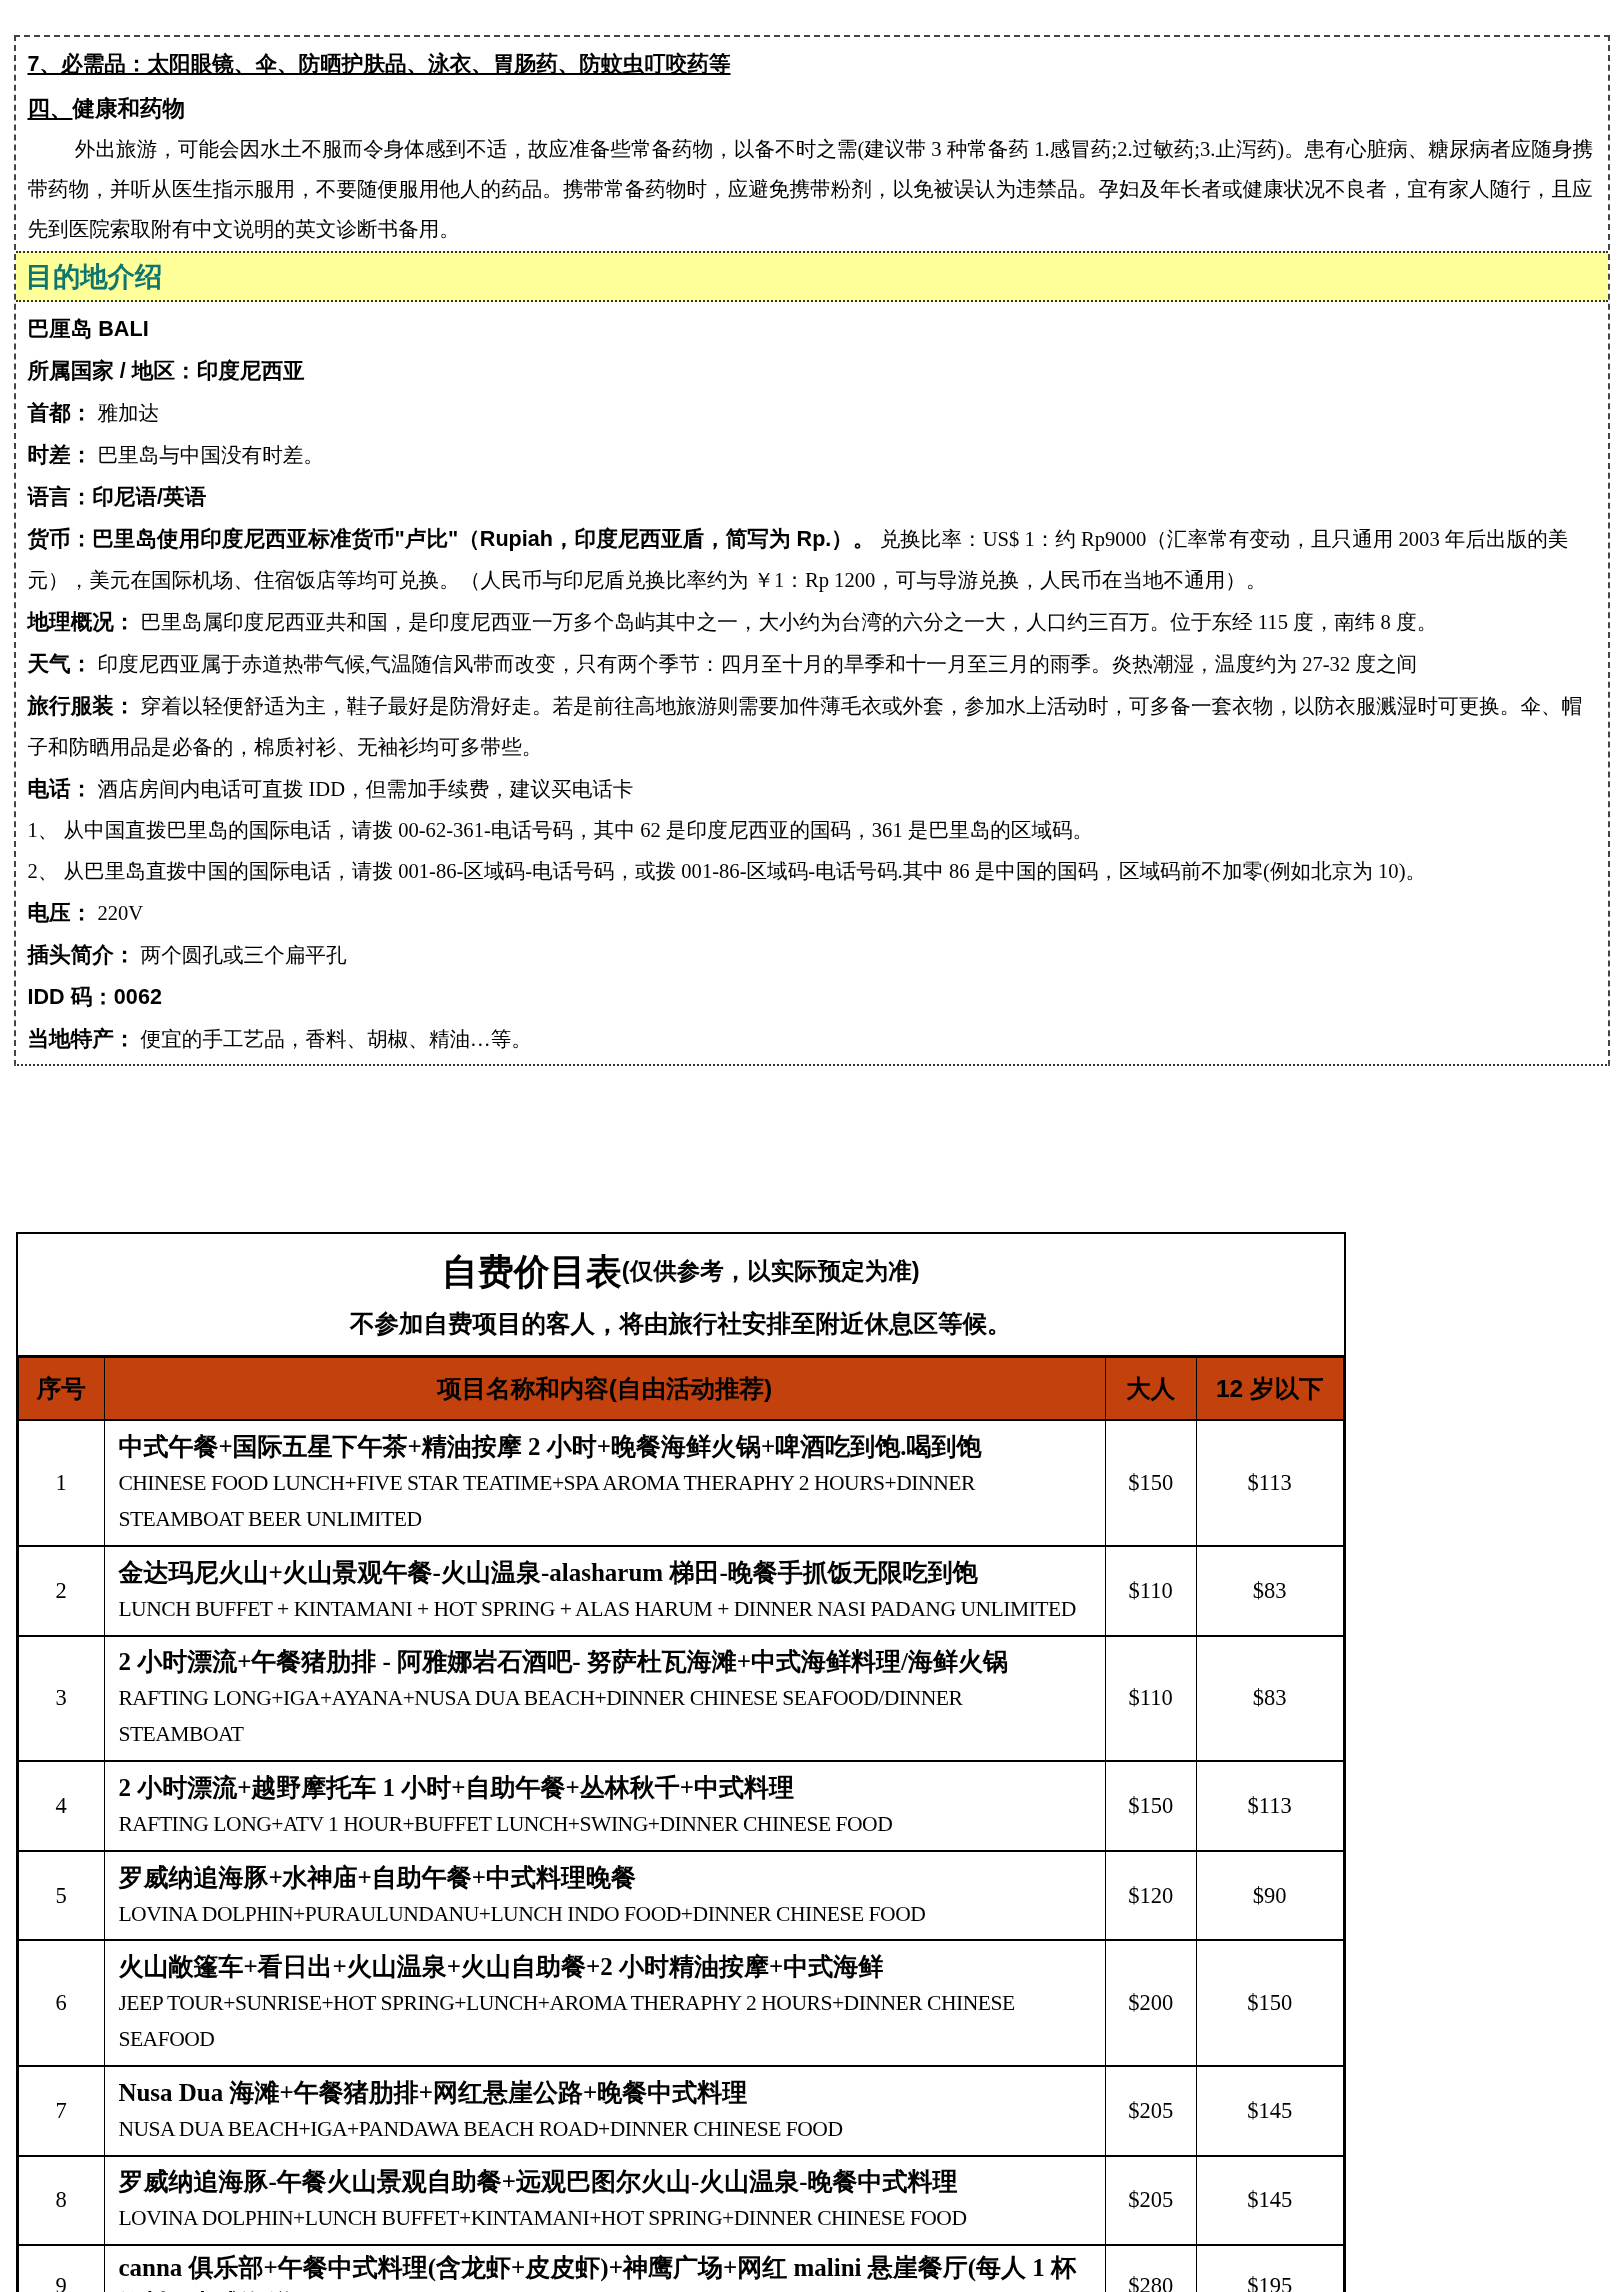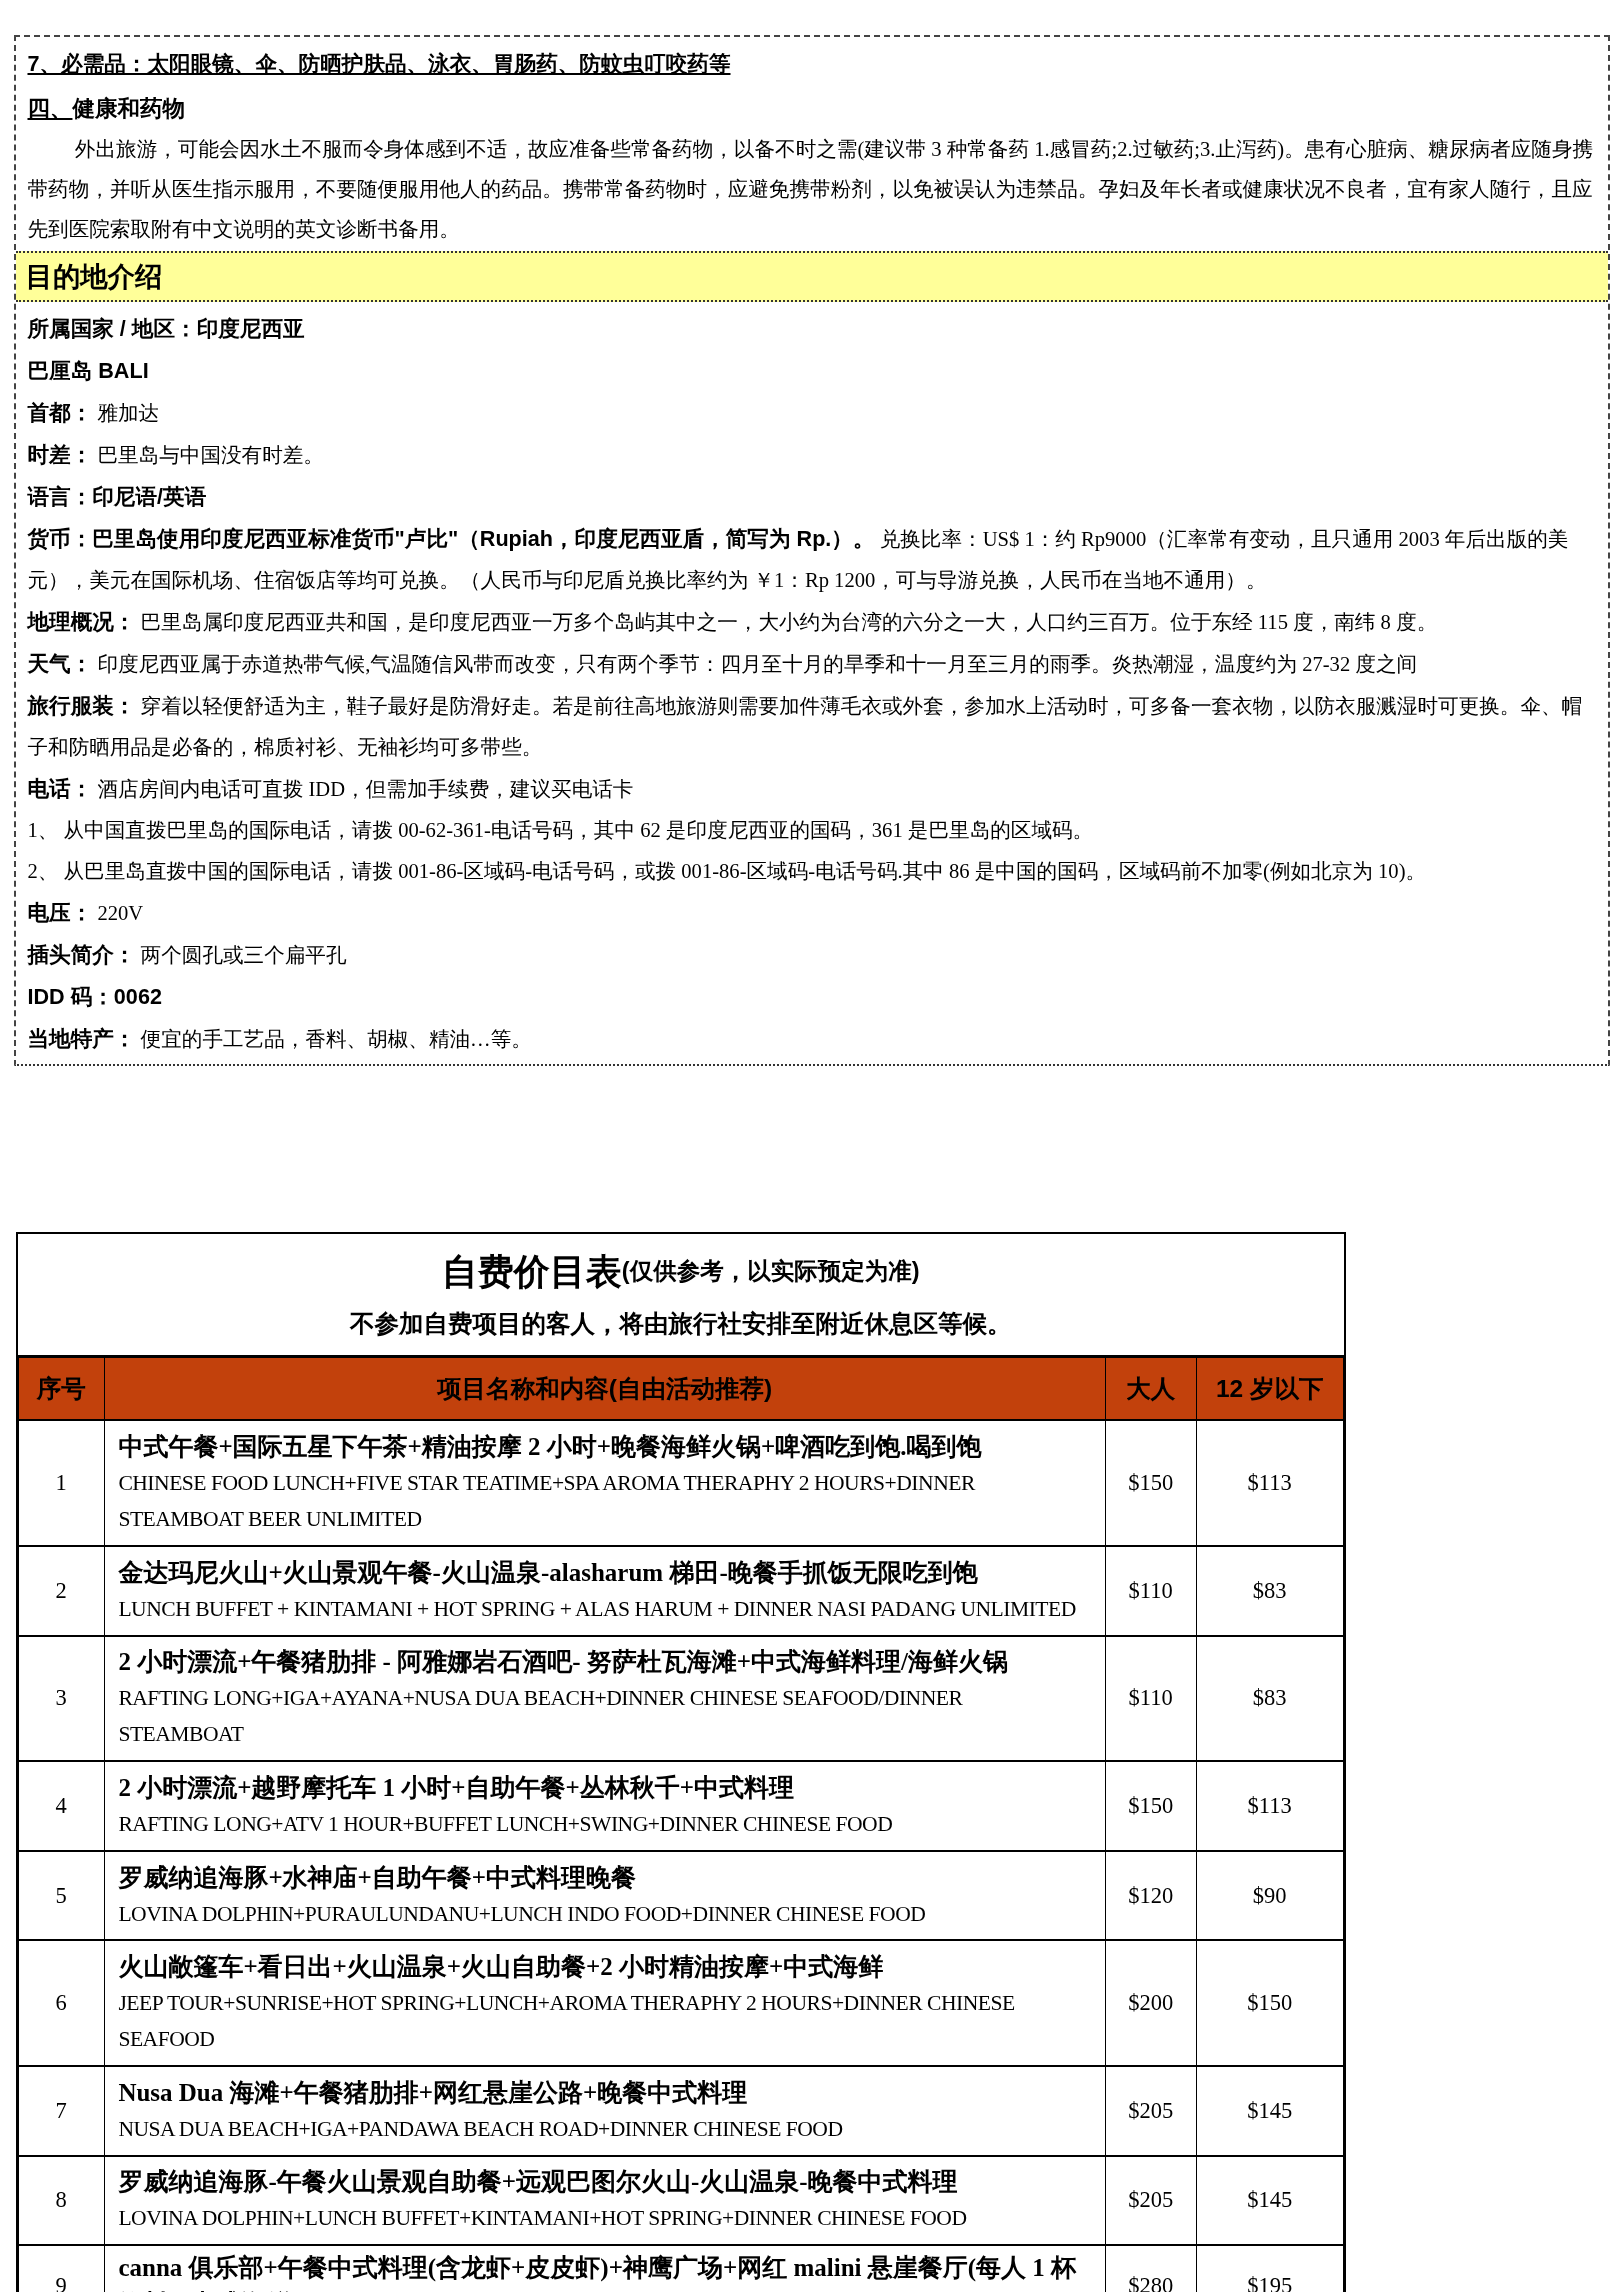--- a/index.html
+++ b/index.html
@@ -18,21 +18,21 @@
     font-size:21.6px;line-height:41px;text-decoration:underline;
   }
   .sec4{margin-top:3.9px;font-size:22.5px;line-height:41px;
     font-family:"Liberation Sans","DejaVu Sans",sans-serif;font-weight:700;}
   .sec4-num{text-decoration:underline;}
   .para{margin:0;font-size:20.6px;line-height:40px;text-indent:2.3em;}
   .banner{
     background:#FFFF99;border-top:2.9px dotted #333;border-bottom:2.9px dotted #333;
     height:47px;line-height:47px;padding-left:9.8px;
     font-family:"Liberation Sans","DejaVu Sans",sans-serif;
-    font-weight:700;font-size:27.4px;color:#000000;
+    font-weight:700;font-size:27.4px;color:#0f766e;
   }
   .section-b{padding:5.9px 11.8px 3.9px 11.8px;}
   .dest-line{font-size:20.6px;line-height:41px;}
   .dest-label{
     font-family:"Liberation Sans","DejaVu Sans",sans-serif;
     font-weight:700;font-size:21.6px;
   }
   .price-box{
     position:absolute;left:15.7px;top:1232px;width:1330px;
     border:2.9px solid #000;box-sizing:border-box;background:#fff;
@@ -69,22 +69,22 @@
 <div class="doc-box">
   <div class="section-a">
     <div class="item7">7、必需品：太阳眼镜、伞、防晒护肤品、泳衣、胃肠药、防蚊虫叮咬药等</div>
     <div class="sec4">
       <span class="sec4-num">四、</span><span>健康和药物</span>
     </div>
     <p class="para">外出旅游，可能会因水土不服而令身体感到不适，故应准备些常备药物，以备不时之需(建议带 3 种常备药 1.感冒药;2.过敏药;3.止泻药)。患有心脏病、糖尿病者应随身携带药物，并听从医生指示服用，不要随便服用他人的药品。携带常备药物时，应避免携带粉剂，以免被误认为违禁品。孕妇及年长者或健康状况不良者，宜有家人随行，且应先到医院索取附有中文说明的英文诊断书备用。</p>
   </div>
   <div class="banner">目的地介绍</div>
   <div class="section-b" id="dest-lines">
+      <div class="dest-line"><span class="dest-label">巴厘岛 BALI</span></div>
       <div class="dest-line"><span class="dest-label">所属国家 / 地区：印度尼西亚</span></div>
-      <div class="dest-line"><span class="dest-label">巴厘岛 BALI</span></div>
       <div class="dest-line"><span class="dest-label">首都：</span><span class="dest-text"> 雅加达</span></div>
       <div class="dest-line"><span class="dest-label">时差：</span><span class="dest-text"> 巴里岛与中国没有时差。</span></div>
       <div class="dest-line"><span class="dest-label">语言：印尼语/英语</span></div>
       <div class="dest-line"><span class="dest-label">货币：巴里岛使用印度尼西亚标准货币"卢比"（Rupiah，印度尼西亚盾，简写为 Rp.）。</span><span class="dest-text"> 兑换比率：US$ 1：约 Rp9000（汇率常有变动，且只通用 2003 年后出版的美元），美元在国际机场、住宿饭店等均可兑换。（人民币与印尼盾兑换比率约为 ￥1：Rp 1200，可与导游兑换，人民币在当地不通用）。</span></div>
       <div class="dest-line"><span class="dest-label">地理概况：</span><span class="dest-text"> 巴里岛属印度尼西亚共和国，是印度尼西亚一万多个岛屿其中之一，大小约为台湾的六分之一大，人口约三百万。位于东经 115 度，南纬 8 度。</span></div>
       <div class="dest-line"><span class="dest-label">天气：</span><span class="dest-text"> 印度尼西亚属于赤道热带气候,气温随信风带而改变，只有两个季节：四月至十月的旱季和十一月至三月的雨季。炎热潮湿，温度约为 27-32 度之间</span></div>
       <div class="dest-line"><span class="dest-label">旅行服装：</span><span class="dest-text"> 穿着以轻便舒适为主，鞋子最好是防滑好走。若是前往高地旅游则需要加件薄毛衣或外套，参加水上活动时，可多备一套衣物，以防衣服溅湿时可更换。伞、帽子和防晒用品是必备的，棉质衬衫、无袖衫均可多带些。</span></div>
       <div class="dest-line"><span class="dest-label">电话：</span><span class="dest-text"> 酒店房间内电话可直拨 IDD，但需加手续费，建议买电话卡</span></div>
       <div class="dest-line"><span class="dest-text">1、 从中国直拨巴里岛的国际电话，请拨 00-62-361-电话号码，其中 62 是印度尼西亚的国码，361 是巴里岛的区域码。</span></div>
       <div class="dest-line"><span class="dest-text">2、 从巴里岛直拨中国的国际电话，请拨 001-86-区域码-电话号码，或拨 001-86-区域码-电话号码.其中 86 是中国的国码，区域码前不加零(例如北京为 10)。</span></div>

